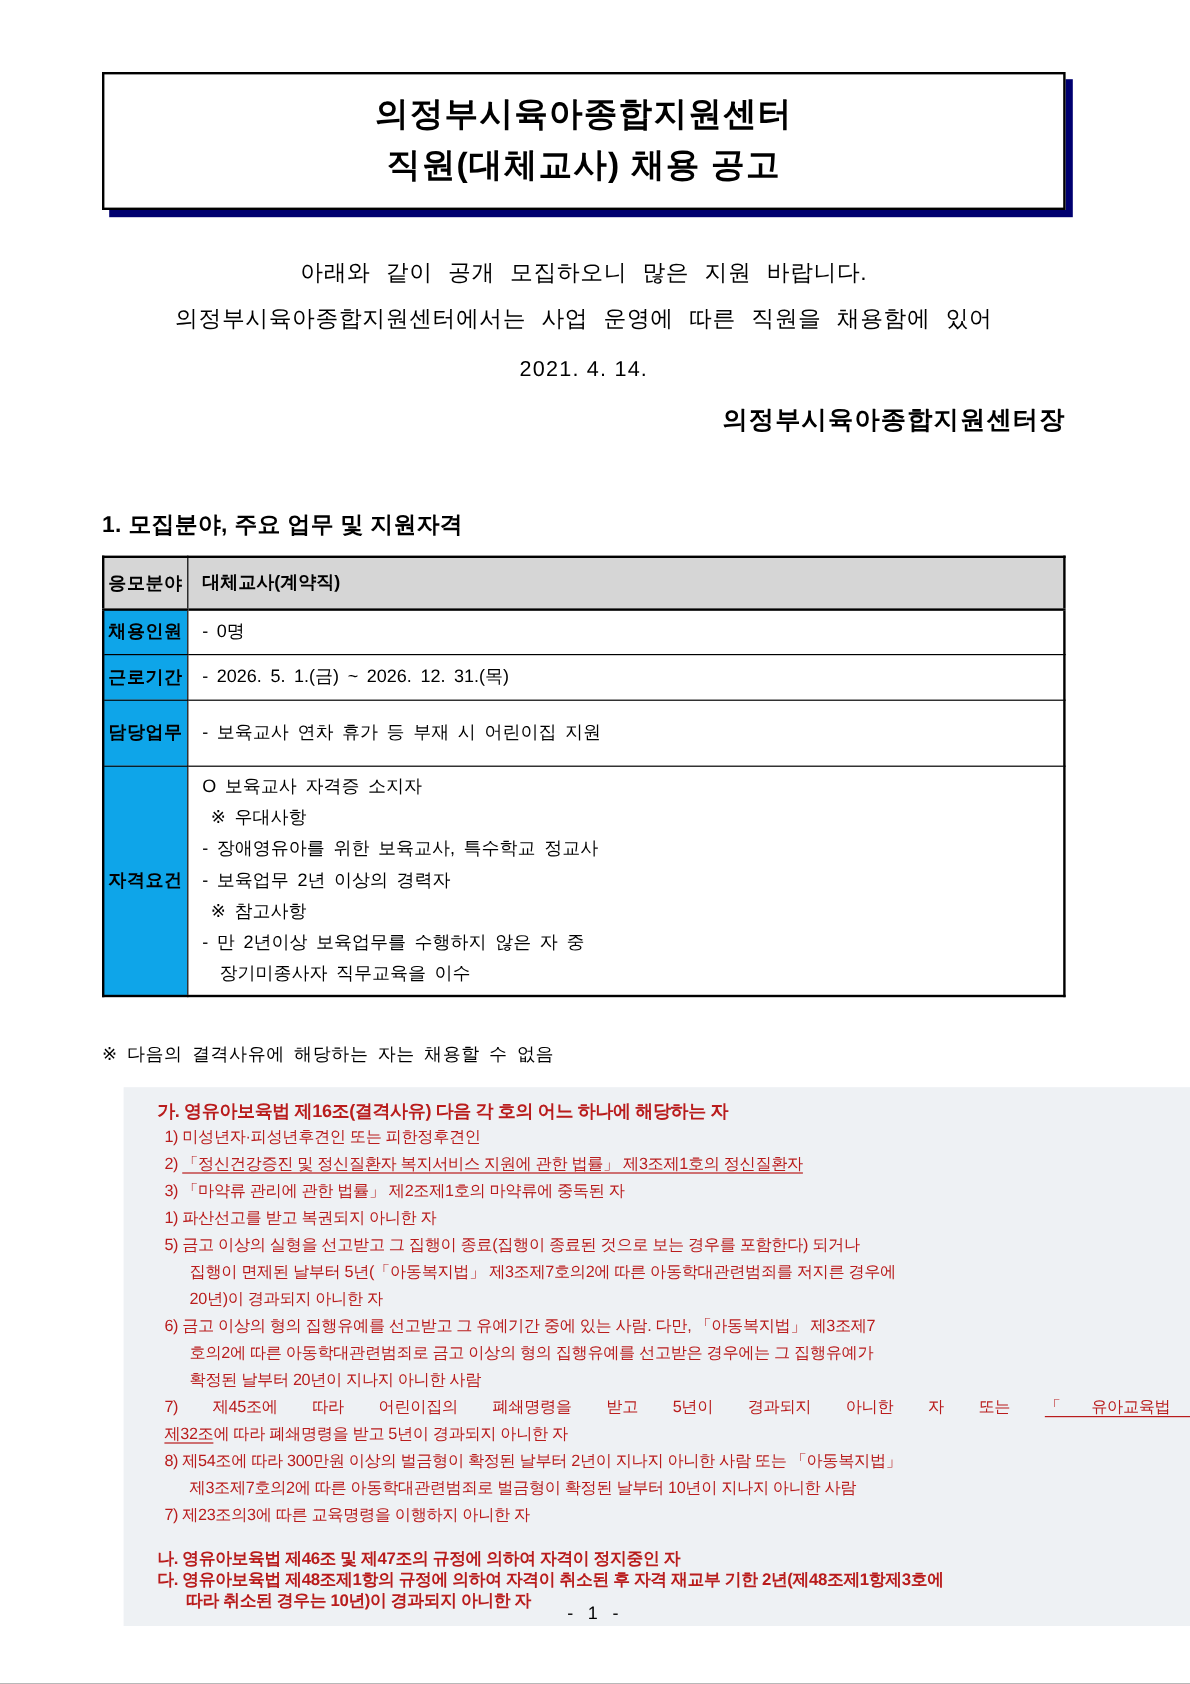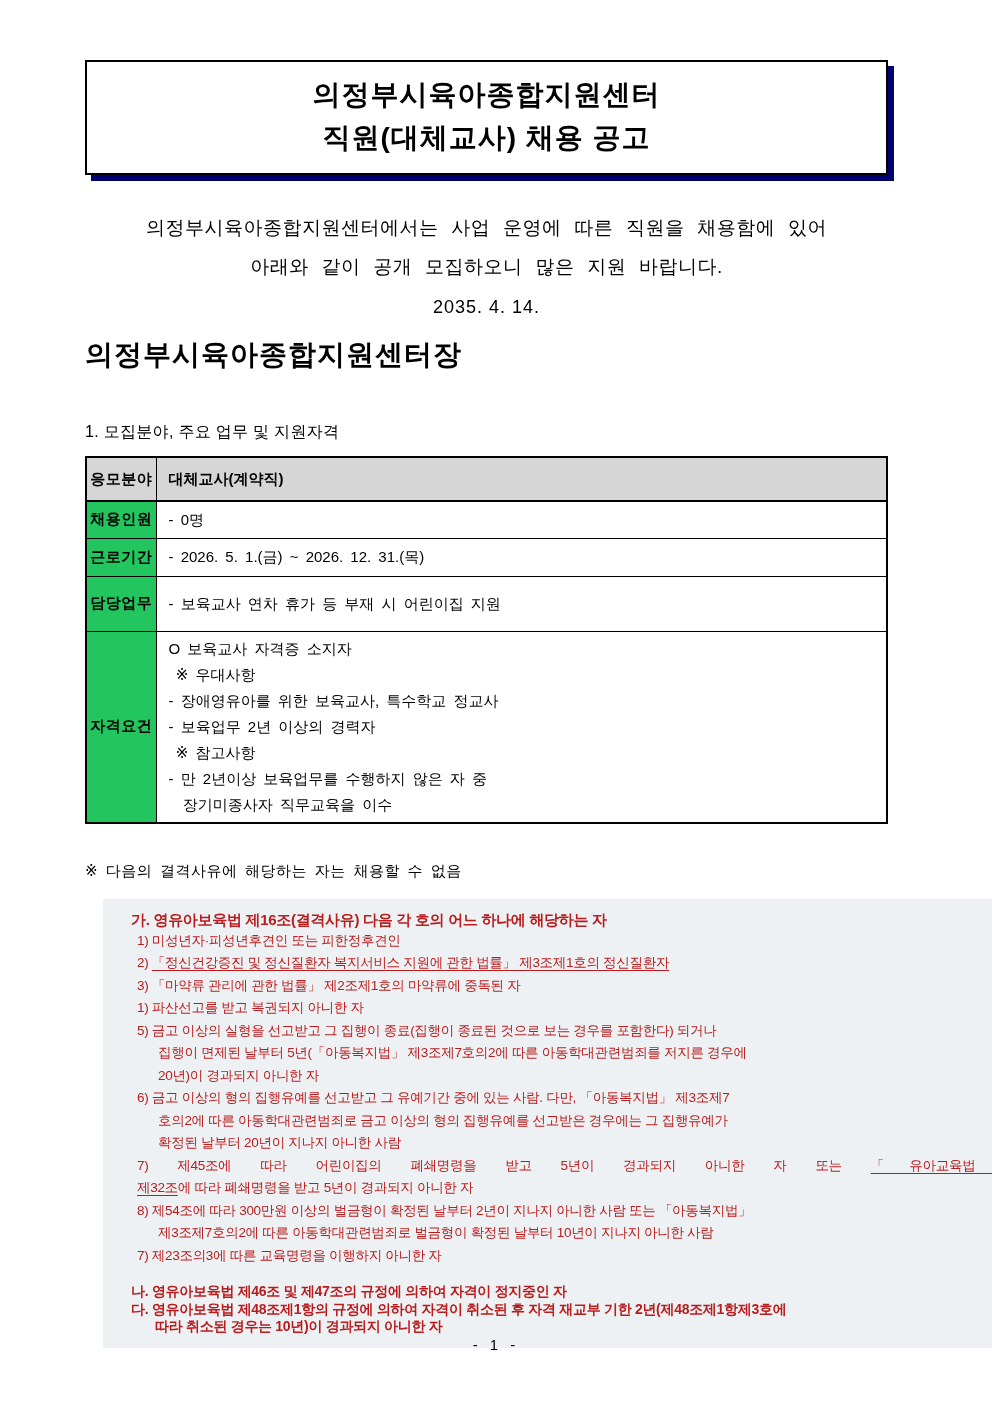--- a/index.html
+++ b/index.html
@@ -25,31 +25,31 @@
     padding:11px 0 14px 0;
   }
   .title-box .t-line {
     font-size:28px; font-weight:bold; line-height:43px; letter-spacing:1px;
   }
 
   
   .intro { margin-top:33px; text-align:center; }
   .intro .i-line { font-size:19px; line-height:39px; word-spacing:7px; letter-spacing:0.5px; }
   .intro .i-date { font-size:18px; line-height:30px; margin-top:6px; letter-spacing:1px; }
-  .signer { margin-top:14px; text-align:left; font-size:28px; font-weight:bold; letter-spacing:1px; }
+  .signer { margin-top:14px; text-align:right; font-size:21px; font-weight:bold; letter-spacing:1px; }
 
   
-  .sec-heading { margin-top:48px; font-size:16px; font-weight:normal; letter-spacing:0.3px; }
+  .sec-heading { margin-top:60px; font-size:19px; font-weight:bold; letter-spacing:0.3px; }
 
   
   table.qual { margin-top:13px; width:100%; border-collapse:collapse; border:2px solid #000; }
   table.qual td { border:1px solid #000; font-size:15px; vertical-align:middle; }
   table.qual tr.hdr td { border-bottom:2px solid #000; background:#d6d6d6; }
   td.lbl {
-    width:70px; background:#22c55e; font-weight:bold;
+    width:70px; background:#0ea5e9; font-weight:bold;
     text-align:center; font-size:15px; letter-spacing:0.5px;
   }
   td.val { padding:4px 12px; background:#fff; }
   tr.hdr td.val { font-weight:bold; }
   td.val div { line-height:26px; white-space:pre-wrap; word-spacing:3px; }
 
   
   .note { margin-top:38px; font-size:15px; letter-spacing:0.5px; word-spacing:3px; }
 
   
@@ -82,23 +82,23 @@
 
 <div class="page">
   <div class="content">
 
     <div class="title-box">
       <div class="t-line">의정부시육아종합지원센터</div>
       <div class="t-line">직원(대체교사) 채용 공고</div>
     </div>
 
     <div class="intro">
+      <div class="i-line">아래와 같이 공개 모집하오니 많은 지원 바랍니다.</div>
       <div class="i-line">의정부시육아종합지원센터에서는 사업 운영에 따른 직원을 채용함에 있어</div>
-      <div class="i-line">아래와 같이 공개 모집하오니 많은 지원 바랍니다.</div>
-      <div class="i-date">2035. 4. 14.</div>
+      <div class="i-date">2021. 4. 14.</div>
     </div>
     <div class="signer">의정부시육아종합지원센터장</div>
 
     <div class="sec-heading">1. 모집분야, 주요 업무 및 지원자격</div>
 
     <table class="qual">
       <tbody id="qual-table-body">
           <tr class="hdr" style="height: 44px; padding-left: 40px;">
             <td class="lbl">응모분야</td>
             <td class="val">

